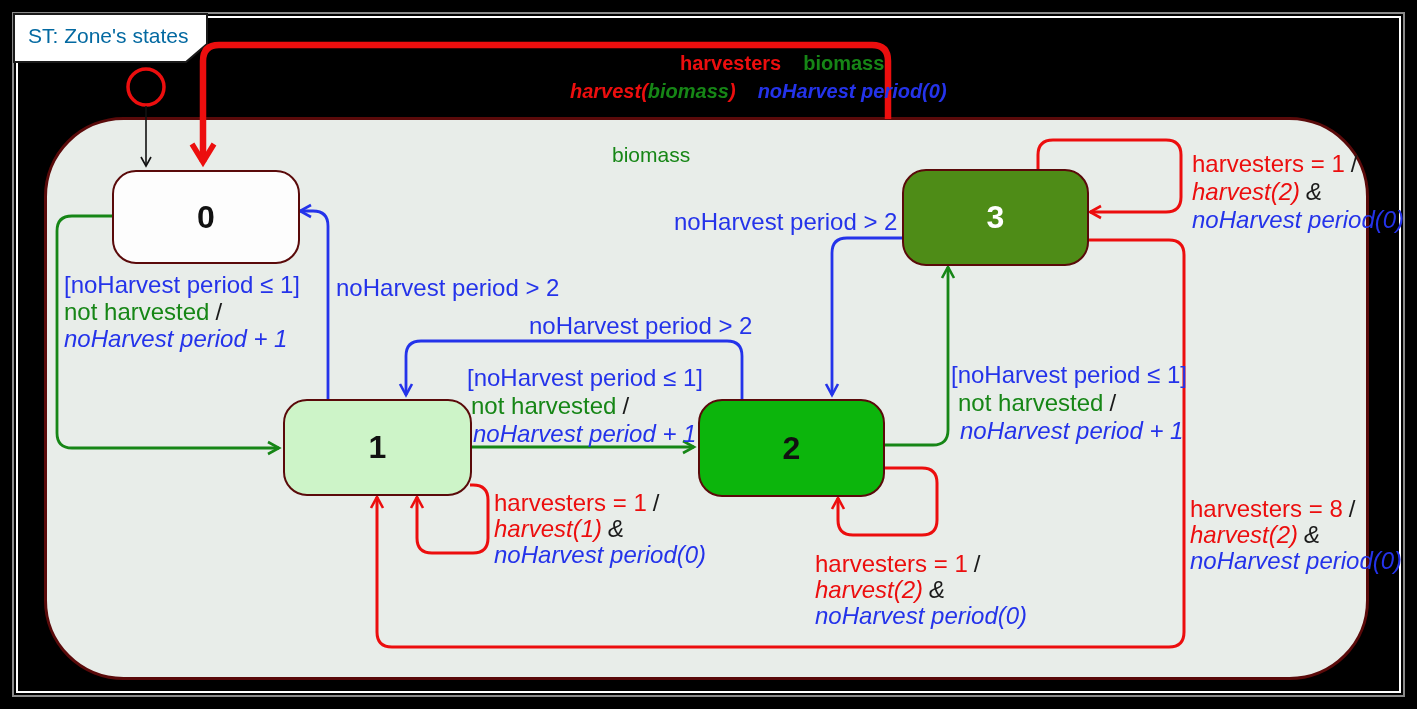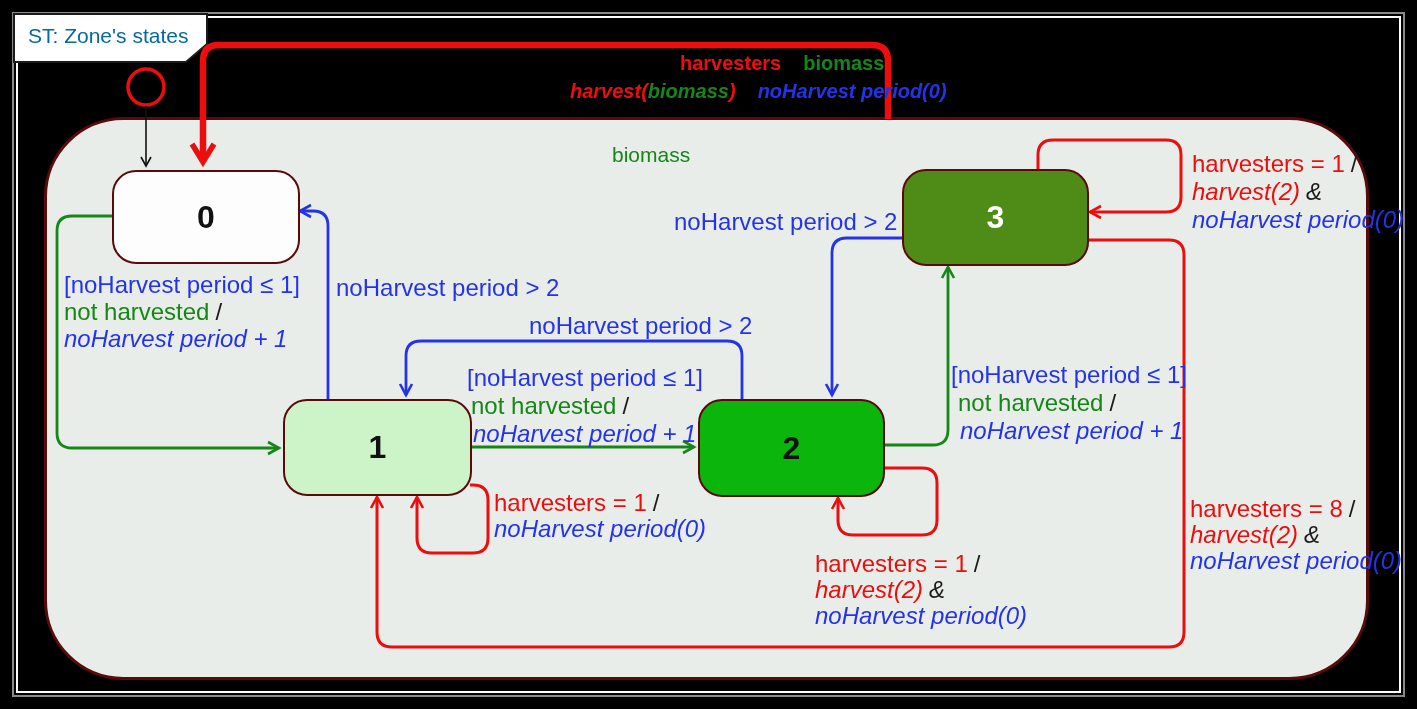--- a/index.html
+++ b/index.html
@@ -123,20 +123,21 @@
 <div class="lbl blue" style="left:674px;top:208px;">noHarvest period &gt; 2</div>
 
 <div class="lbl" style="left:951px;top:361px;line-height:28px;">
   <div><span class="blue">[noHarvest period ≤ 1]</span></div>
   <div style="margin-left:7px;"><span class="green">not harvested</span><span class="blk sgap">/</span></div>
   <div style="margin-left:9px;"><span class="blue it">noHarvest period + 1</span></div>
 </div>
 
 <div class="lbl" style="left:494px;top:490px;line-height:26px;">
   <div><span class="red">harvesters = 1</span><span class="blk sgap">/</span></div>
+  <div><span class="red it">harvest(1)</span><span class="blk it sgap">&amp;</span></div>
   <div><span class="blue it">noHarvest period(0)</span></div>
 </div>
 
 <div class="lbl" style="left:815px;top:551px;line-height:26px;">
   <div><span class="red">harvesters = 1</span><span class="blk sgap">/</span></div>
   <div><span class="red it">harvest(2)</span><span class="blk it sgap">&amp;</span></div>
   <div><span class="blue it">noHarvest period(0)</span></div>
 </div>
 
 <div class="lbl" style="left:1192px;top:150px;line-height:28px;">

